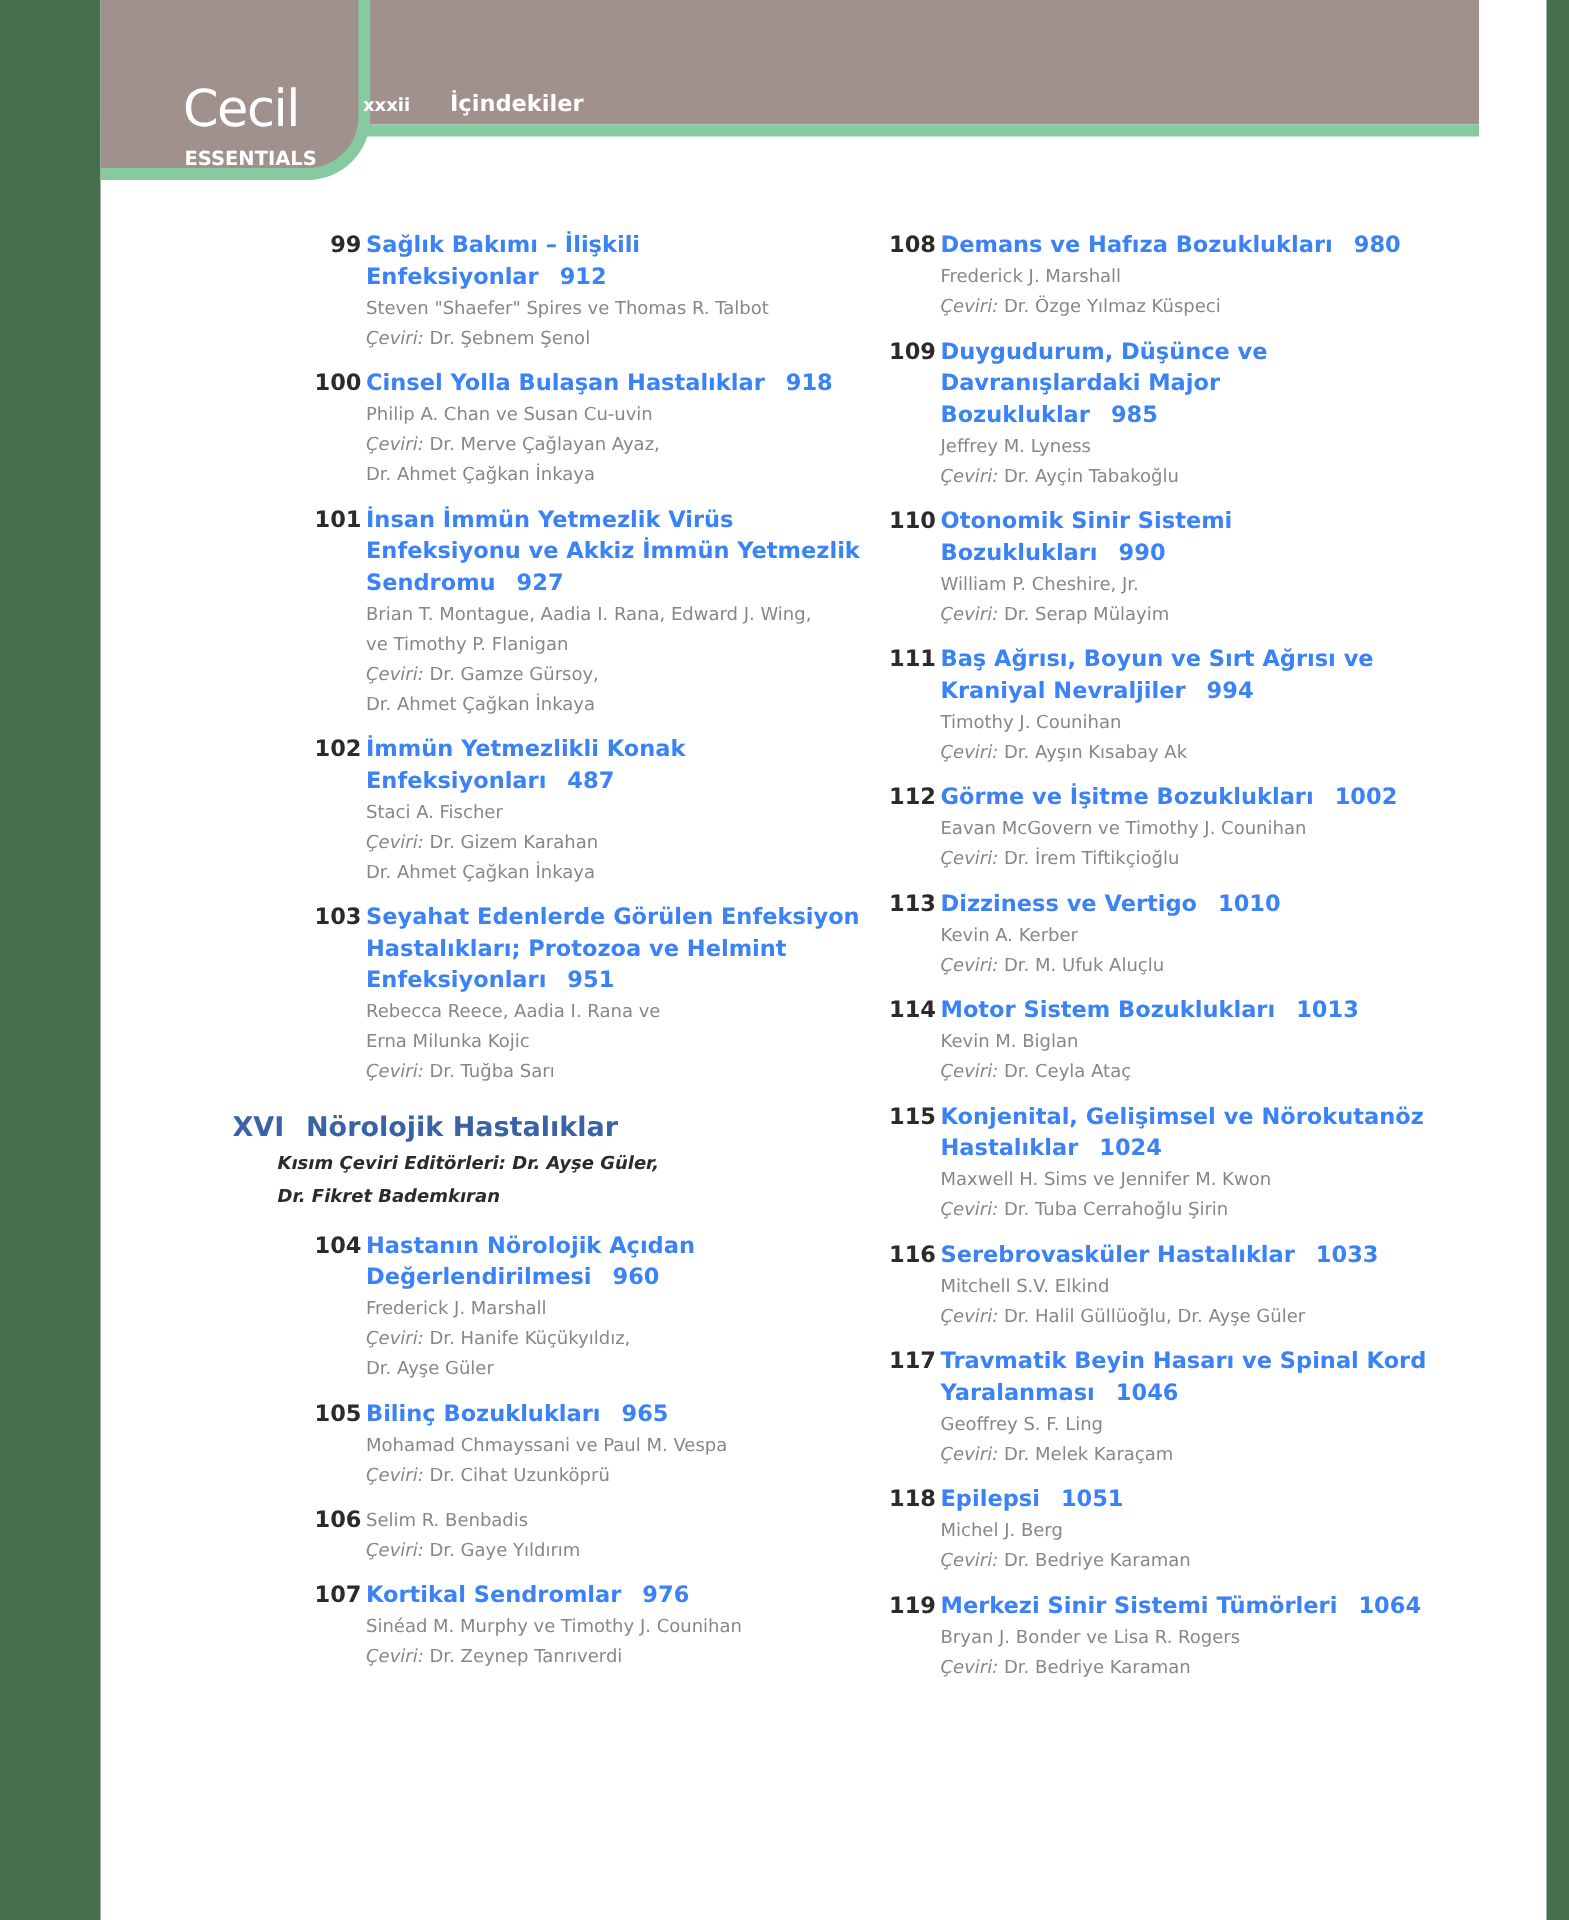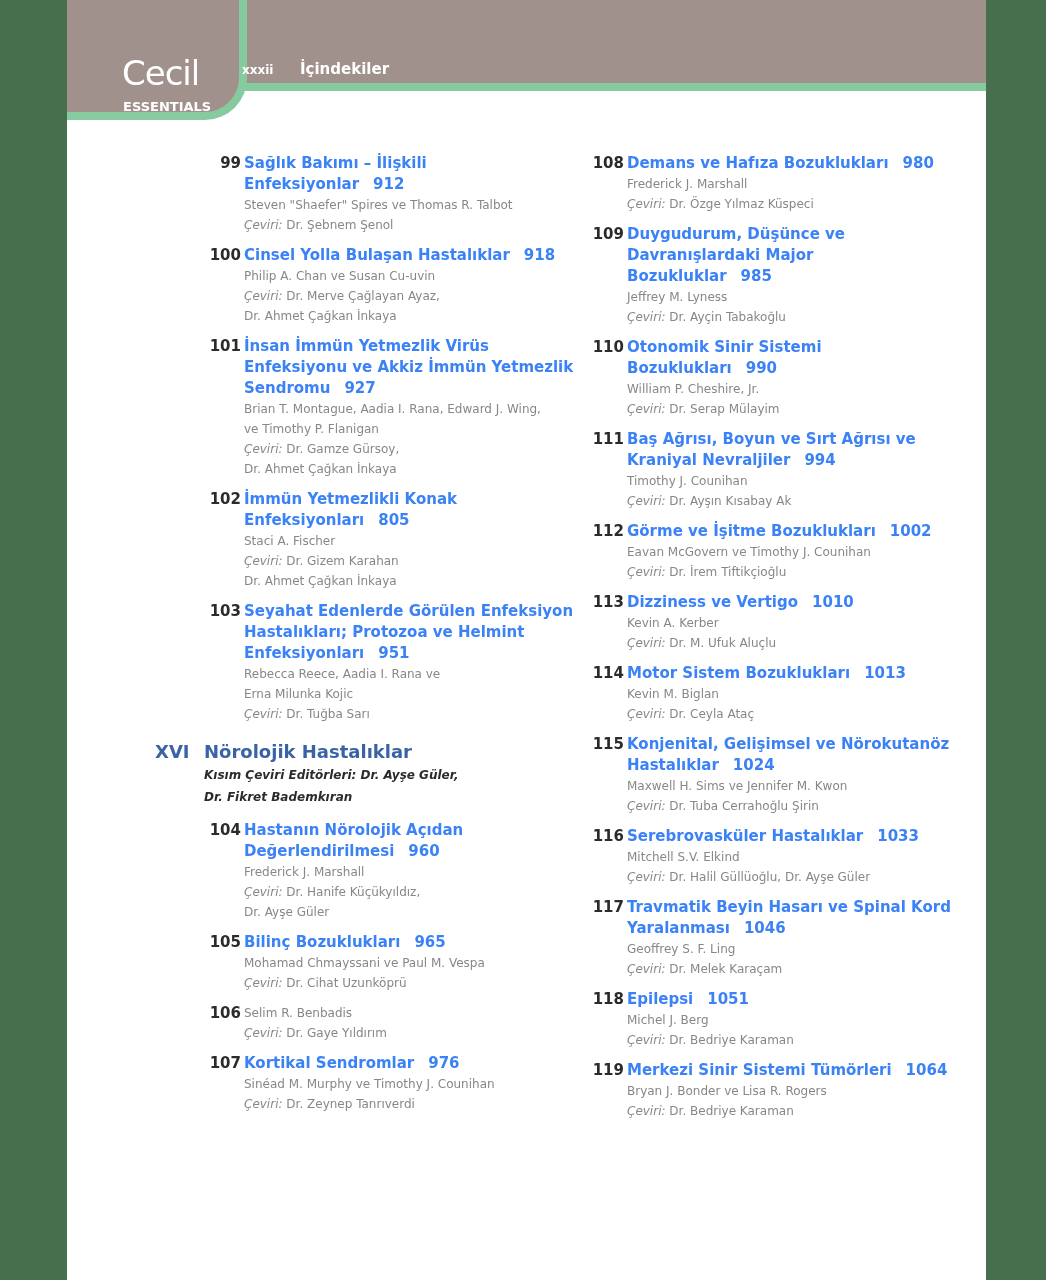--- a/index.html
+++ b/index.html
@@ -4,21 +4,21 @@
 <style>
   html, body { margin: 0; padding: 0; }
   body {
     width: 1046px; height: 1280px; overflow: hidden;
     background: #466f4d;
     font-family: "DejaVu Sans", sans-serif;
     position: relative;
   }
   .page {
     position: absolute; left: 67px; top: 0; width: 919px; height: 1280px;
-    background: #ffffff; overflow: hidden;
+    background: #ffffff; overflow: hidden; padding-left: 45px;
   }
   .header-band {
     position: absolute; left: 0; top: 0; width: 919px; height: 83px;
     background: #a0918c;
   }
   .header-stripe {
     position: absolute; left: 160px; top: 83px; width: 759px; height: 8px;
     background: #86cba0;
   }
   .logo-block {
@@ -70,21 +70,21 @@
   .part { position: relative; margin: 16px 0 12px 0; }
   .part .roman {
     position: absolute; left: -4px; top: 0;
     font-size: 18px; font-weight: bold; color: #3a63a6; line-height: 24px;
   }
   .part .ptitle {
     margin-left: 45px;
     font-size: 18px; font-weight: bold; color: #3a63a6; line-height: 24px;
   }
   .part .editors {
-    margin-left: 45px;
+    margin-left: 26px;
     font-size: 12px; font-weight: bold; font-style: italic; color: #2d2a2a; line-height: 22px;
   }
 </style>
 </head>
 <body>
 
 <div class="page">
   <div class="header-band"></div>
   <div class="header-stripe"></div>
   <div class="logo-block"></div>
@@ -118,21 +118,21 @@
       <div class="title"><span class="t">İnsan İmmün Yetmezlik Virüs Enfeksiyonu ve Akkiz İmmün Yetmezlik Sendromu</span><span class="pg">927</span></div>
     <div class="authors">Brian T. Montague, Aadia I. Rana, Edward J. Wing,</div>
             <div class="authors">ve Timothy P. Flanigan</div>
             <div class="translator"><span class="lbl">Çeviri: </span><span>Dr. Gamze Gürsoy,</span></div>
             <div class="translator"><span>Dr. Ahmet Çağkan İnkaya</span></div>
           </div>
   </div>
         <div class="entry">
     <div class="num">102</div>
     <div class="body">
-      <div class="title"><span class="t">İmmün Yetmezlikli Konak Enfeksiyonları</span><span class="pg">805</span></div>
+      <div class="title"><span class="t">İmmün Yetmezlikli Konak Enfeksiyonları</span><span class="pg">487</span></div>
     <div class="authors">Staci A. Fischer</div>
             <div class="translator"><span class="lbl">Çeviri: </span><span>Dr. Gizem Karahan</span></div>
             <div class="translator"><span>Dr. Ahmet Çağkan İnkaya</span></div>
           </div>
   </div>
         <div class="entry">
     <div class="num">103</div>
     <div class="body">
       <div class="title"><span class="t">Seyahat Edenlerde Görülen Enfeksiyon Hastalıkları; Protozoa ve Helmint Enfeksiyonları</span><span class="pg">951</span></div>
     <div class="authors">Rebecca Reece, Aadia I. Rana ve</div>

